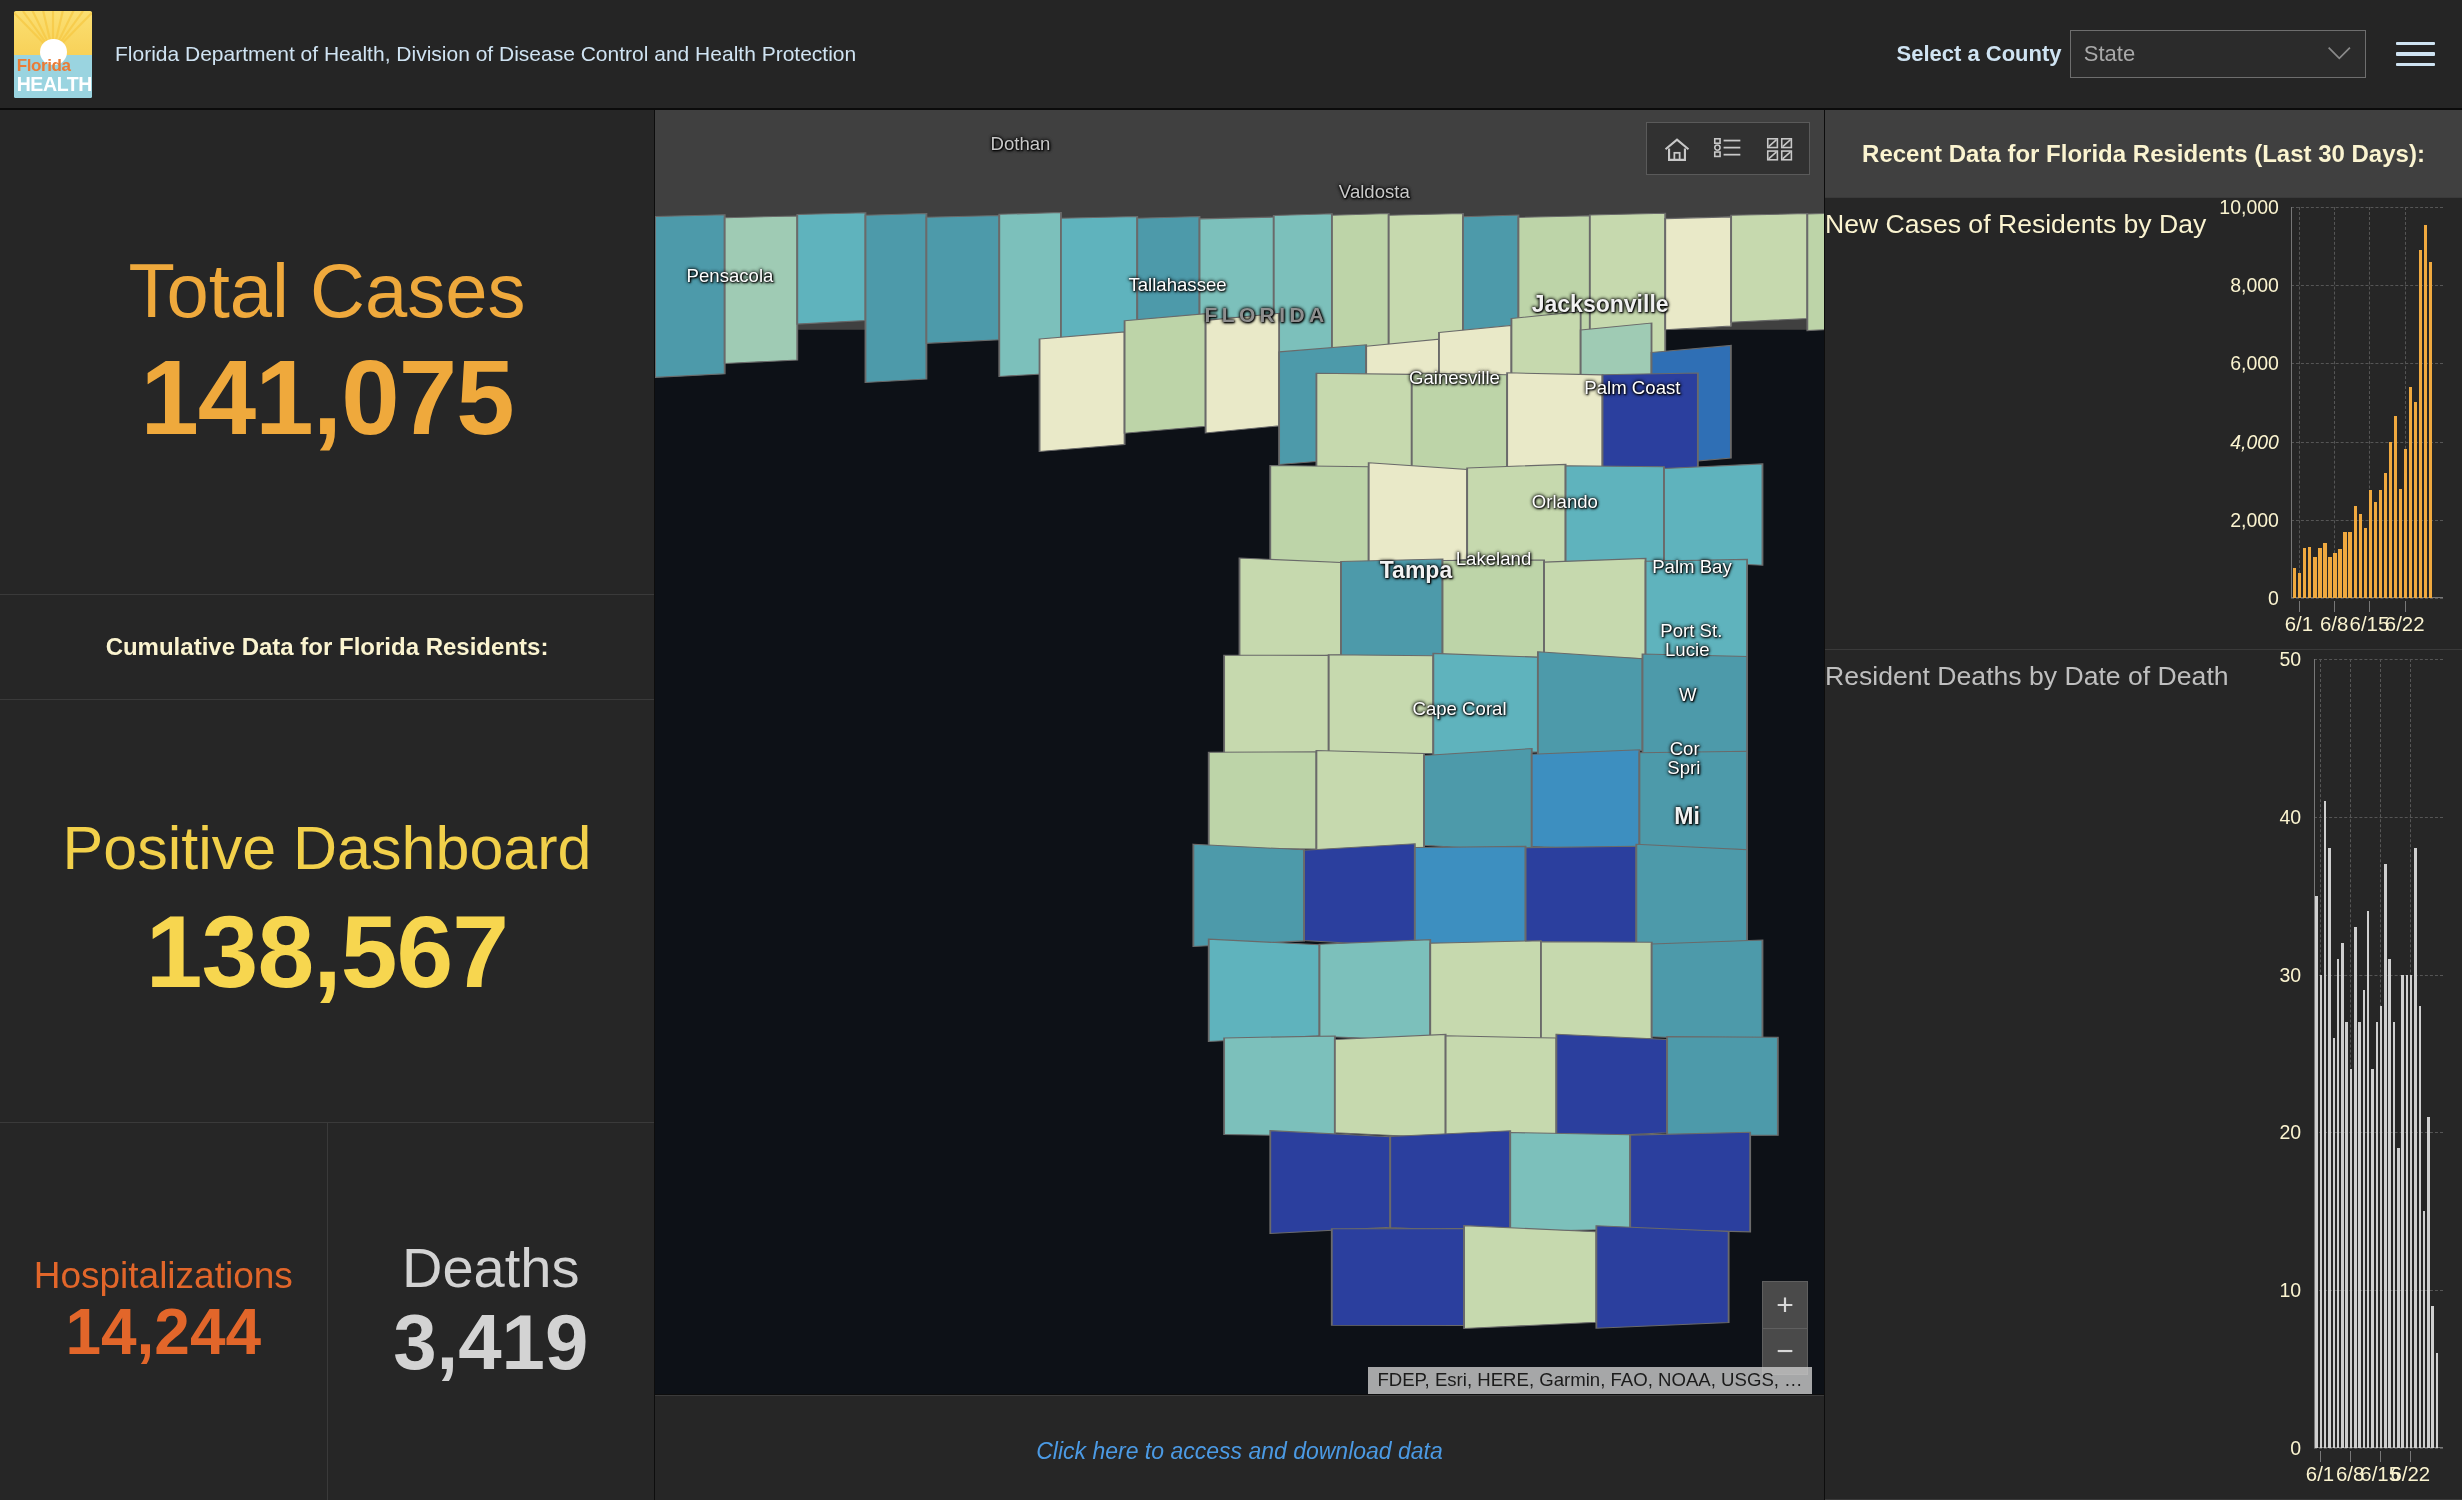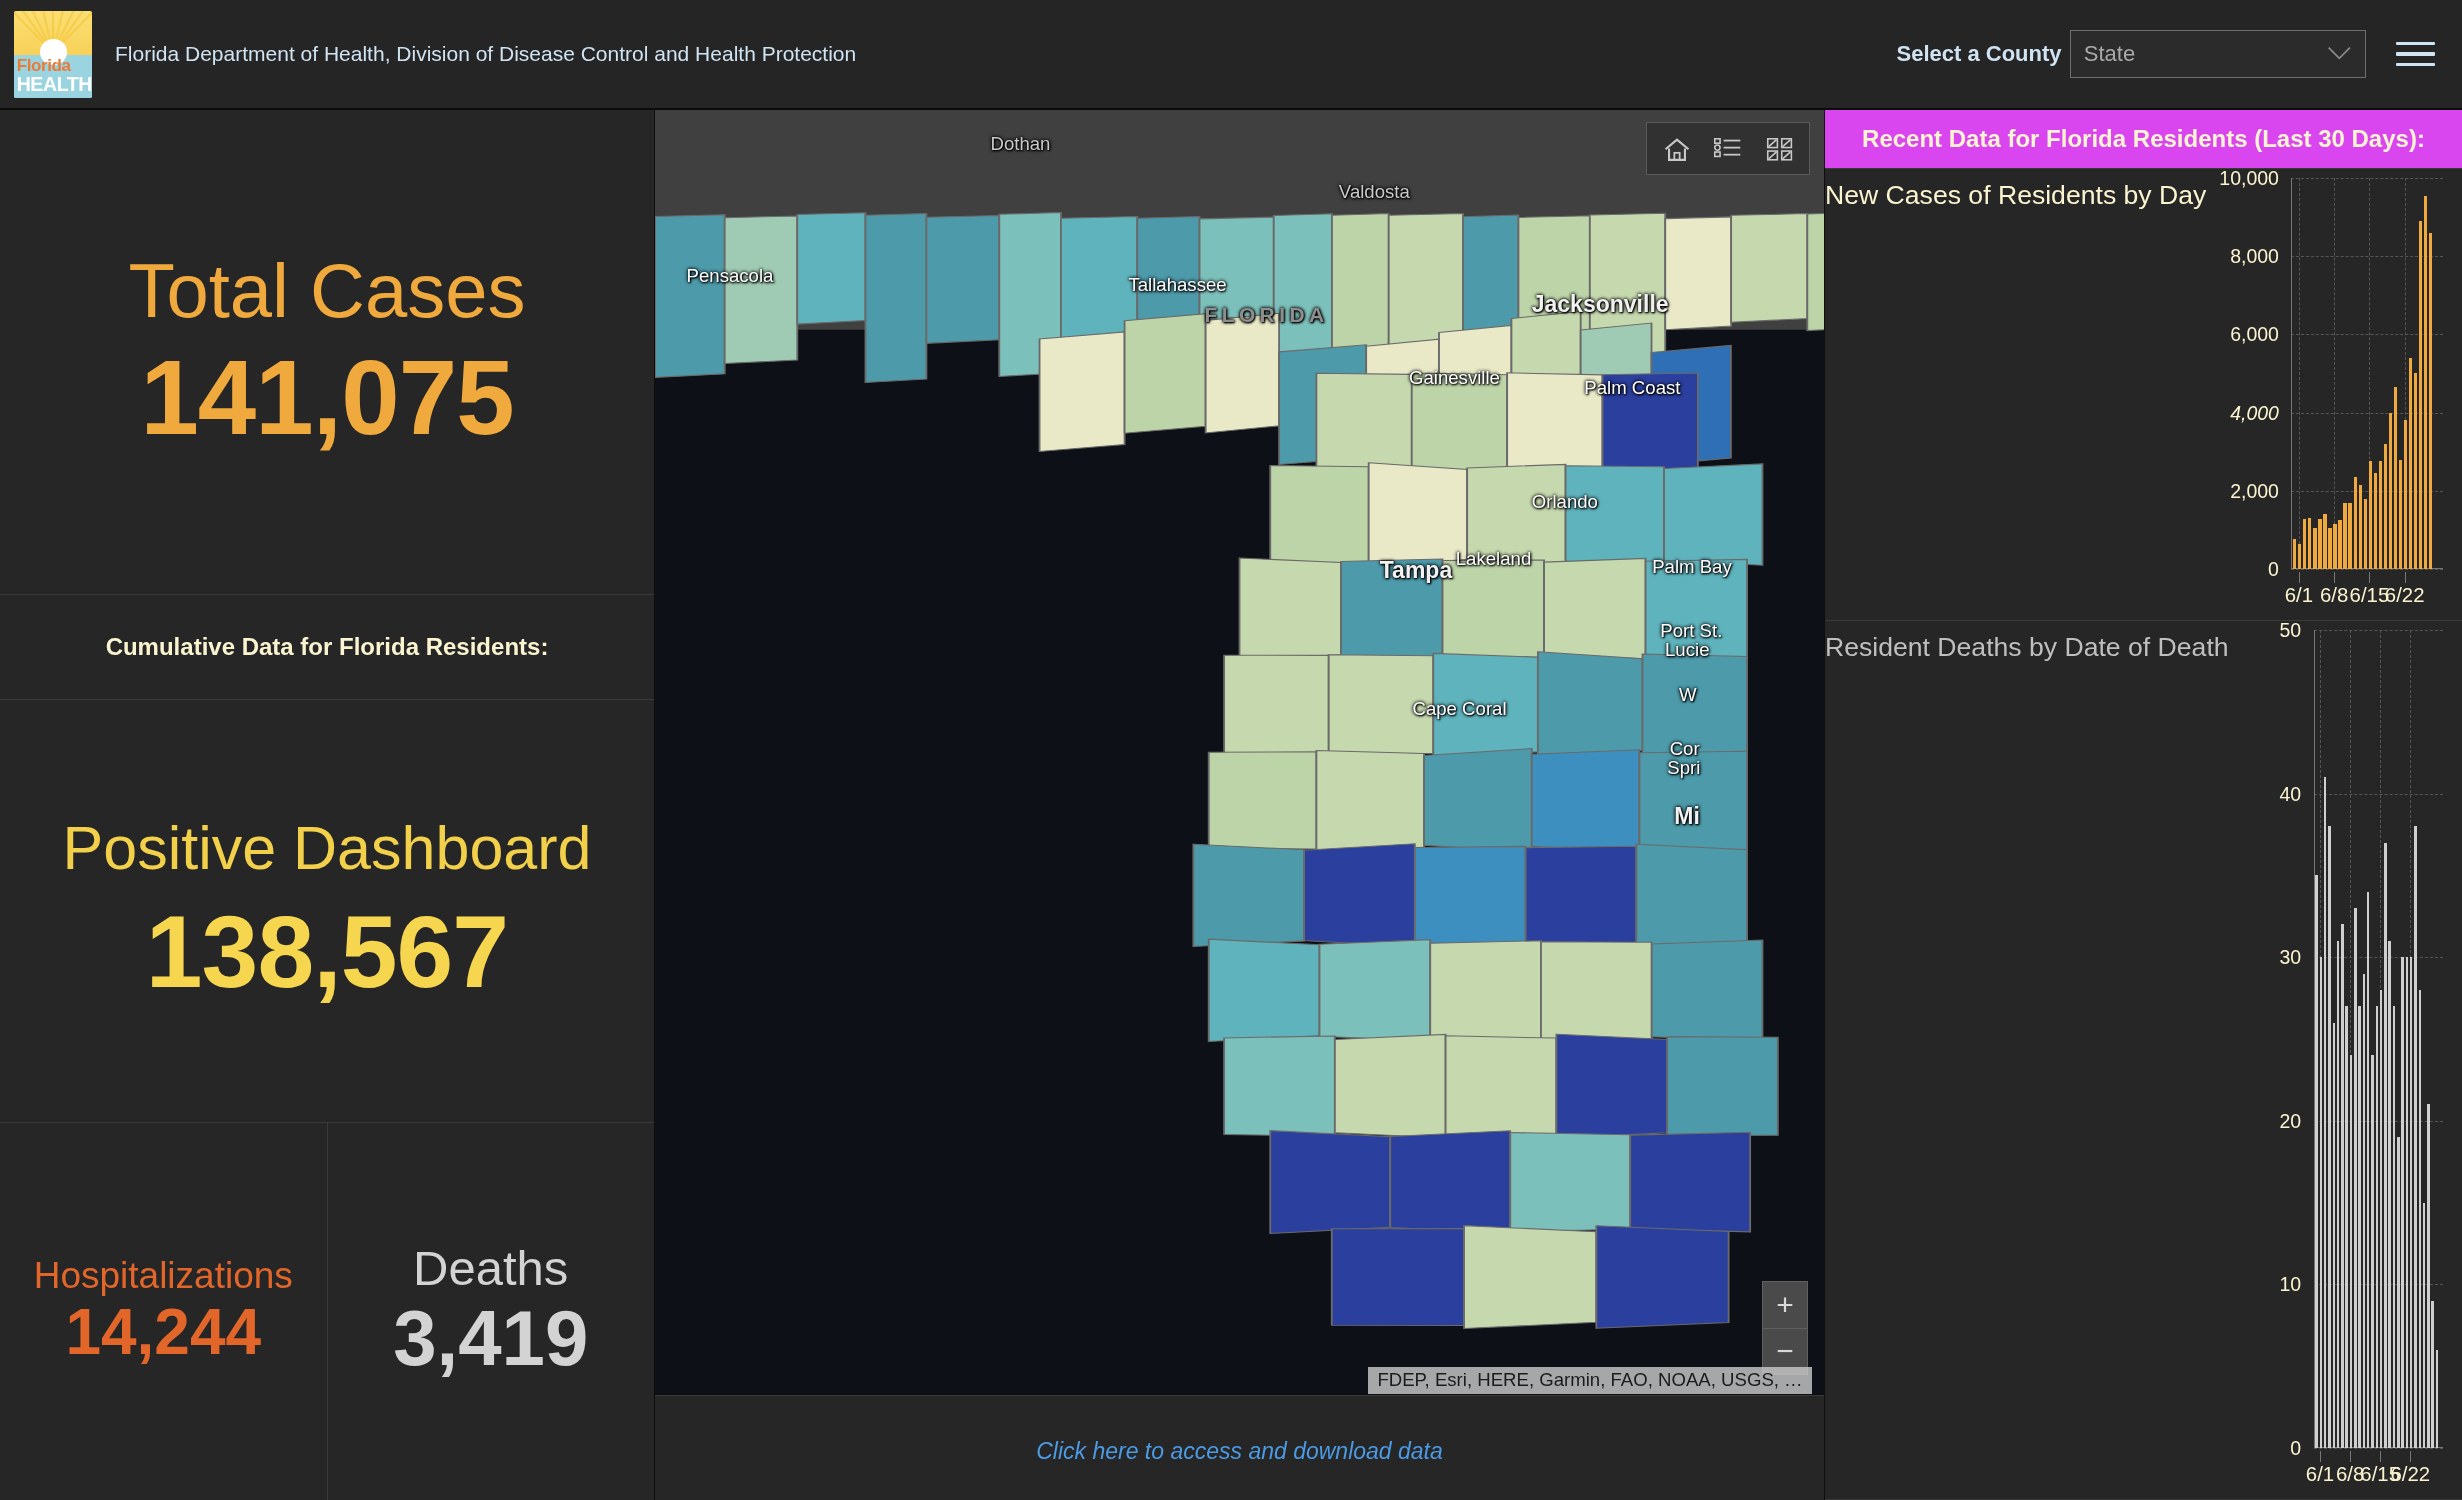--- a/index.html
+++ b/index.html
@@ -64,21 +64,21 @@
   .stat-label { font-weight: 400; line-height: 1.05; }
   .stat-value { font-weight: 700; line-height: 1.05; }
 
   .t-label { font-size: 76px; color: #efa93c; }
   .t-value { font-size: 105px; color: #efa93c; margin-top: 12.4px; letter-spacing: -0.9px;}
   .cumul-label { font-size: 24px; font-weight: 700; color: #fbf4d0; }
   .p-label { font-size: 61px; color: #f2d04a; }
   .p-value { font-size: 102px; color: #f7d64f; margin-top: 19px; letter-spacing: -0.9px;}
   .h-label { font-size: 37px; color: #e2662a; }
   .h-value { font-size: 64px; color: #e2662a; margin-top: 3.5px; }
-  .d-label { font-size: 49px; color: #d3d3d3; }
+  .d-label { font-size: 56px; color: #d3d3d3; }
   .d-value { font-size: 78px; color: #d3d3d3; margin-top: 3.5px; }
 
   
   .center { flex: 1; display: flex; flex-direction: column; min-width: 0; background: #1f1f1f;}
   .map-wrap { flex: 1; position: relative; background: #404040; overflow: hidden; border-bottom: 1.8px solid #0d0d0d; }
   .map-svg { position: absolute; inset: 0; width: 100%; height: 100%; }
   .map-label { position: absolute; color: #ffffff; font-size: 18.6px;
      text-shadow: 0 0 3.5px #000, 0 0 3.5px #000, 0.9px 0.9px 1.8px #000; pointer-events: none; white-space: nowrap;}
   .map-label.dim { color: #c9c9c9; }
   .map-label.big { font-size: 23px; font-weight: 700; color: #f2f2f2; }
@@ -100,21 +100,21 @@
     position: absolute; right: 12.4px; bottom: 0px; background: rgba(200,200,200,.82);
     color: #1b1b1b; font-size: 18.6px; padding: 2.7px 8.9px; white-space: nowrap;
   }
   .map-footer { height: 105px; background: #262626; display:flex; flex-direction: column;
      align-items:center; justify-content:center; border-top:1.8px solid #3a3a3a; }
   .mf-line1 { font-size: 24px; color: #cfe3f2; }
   .mf-line2 { font-size: 23px; color: #4b9ae4; font-style: italic; margin-top: 7px; cursor: pointer; }
 
   
   .right { width: 638px; flex: 0 0 638px; display: flex; flex-direction: column; background: #1f1f1f; border-left: 1.8px solid #0d0d0d;}
-  .r-head { height: 59px; background: #d946ef; display:flex; align-items:center; justify-content:center;
+  .r-head { height: 88px; background: #404040; display:flex; align-items:center; justify-content:center;
      text-align:center; padding: 0 30px; border-bottom: 1.8px solid #3a3a3a; }
   .r-head span { font-size: 24px; font-weight: 700; color: #fbf4d0; line-height: 30px; }
   .chart-box { background: #262626; position: relative; display: flex; flex-direction: row;
      border-bottom: 1.8px solid #3a3a3a; }
   .chart-box.cases { height: 452px; }
   .chart-box.deaths { flex: 1; }
   .chart-title { text-align: center; padding-top: 10.6px; font-size: 26.6px; }
   .chart-title.cases { color: #fbf4d0; }
   .chart-title.deaths { color: #bfbfbf; }
   .plot { flex: 1; position: relative; margin: 8.9px 19.5px 51px 85px; }

